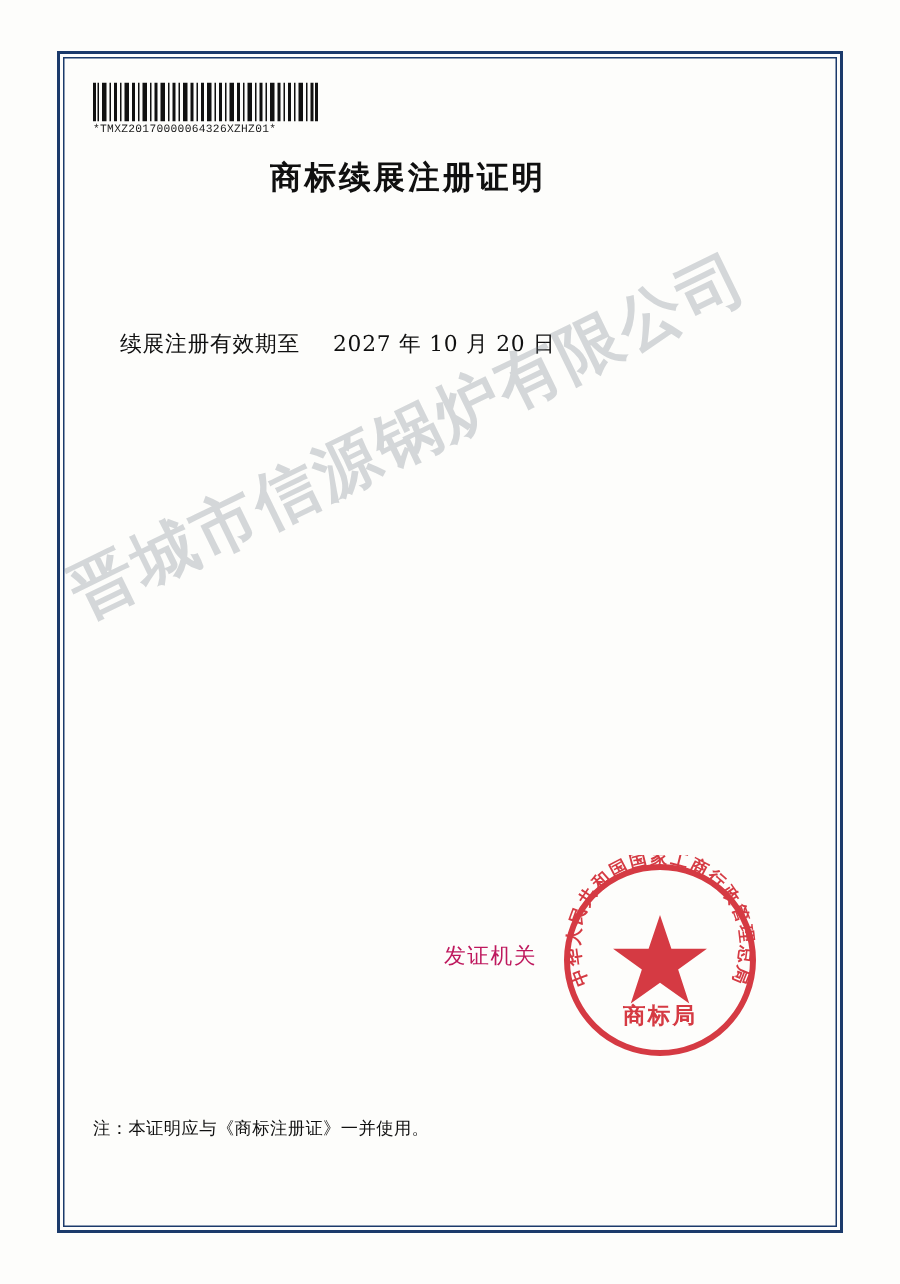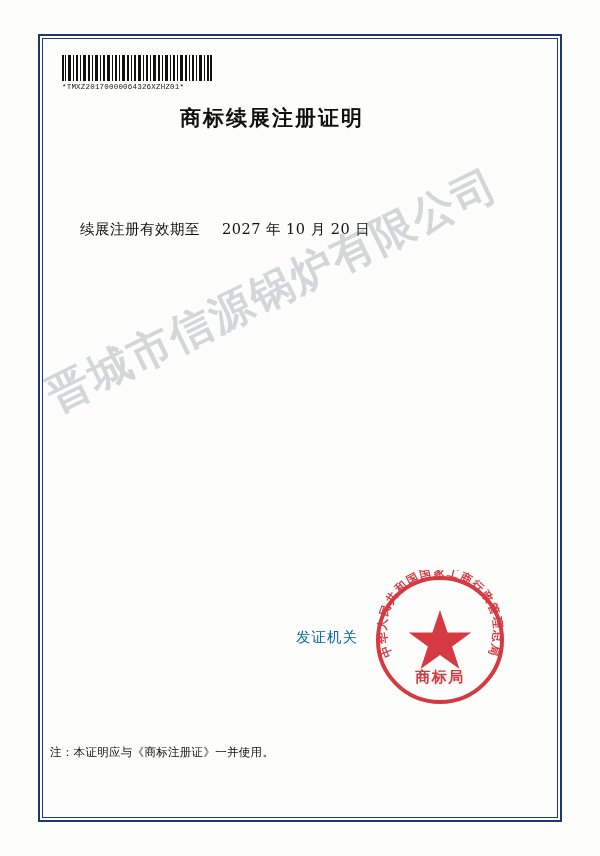--- a/index.html
+++ b/index.html
@@ -86,27 +86,27 @@
   .line1 { top: 170px; }
   .line2 { top: 220px; }
   .line2 .gap { display: inline-block; width: 22px; }
   
   .issuer {
     position: absolute;
     left: 296px;
     top: 628px;
     font-family: "DejaVu Serif", serif;
     font-size: 14.5px;
-    color: #0369a1;
+    color: #be185d;
     letter-spacing: 1px;
   }
   
   .footer-note {
     position: absolute;
-    left: 50px;
+    left: 62px;
     top: 745px;
     font-family: "DejaVu Serif", serif;
     font-size: 11.5px;
     color: #101010;
     letter-spacing: 0.3px;
   }
   
   .watermark {
     position: absolute;
     left: 50px;

